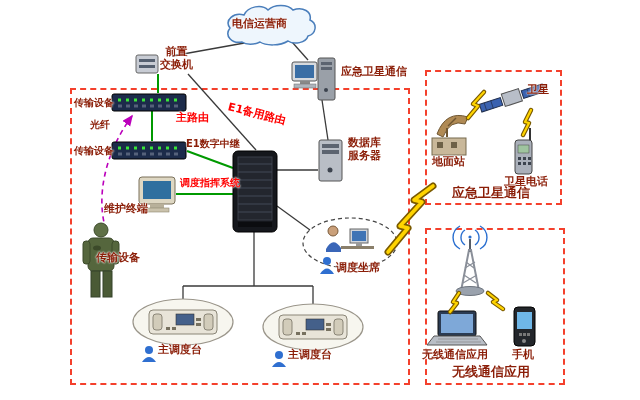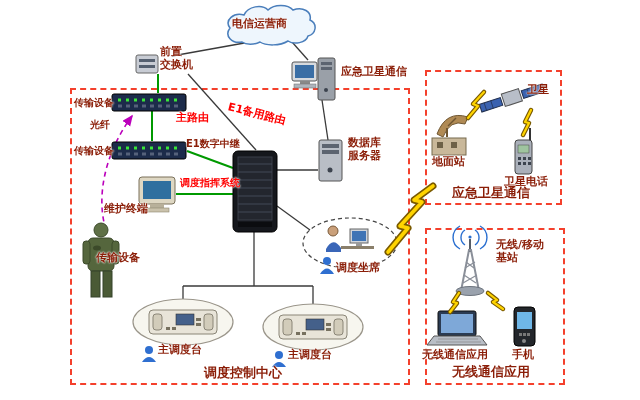--- a/index.html
+++ b/index.html
@@ -5,21 +5,21 @@
   *{margin:0;padding:0;box-sizing:border-box}
   html,body{background:#fff}
   body{font-family:"DejaVu Sans","Liberation Sans",sans-serif}
   #canvas{position:relative;width:640px;height:400px;background:#fff;overflow:hidden}
   .redbox{position:absolute;border:2px dashed #f4402c;z-index:1;background:transparent}
   svg.layer{position:absolute;left:0;top:0;z-index:2}
   .lbl{position:absolute;font-size:11px;font-weight:bold;color:#8b1e08;white-space:nowrap;
        z-index:3;line-height:1.15;text-shadow:0 0 2px #fff,0 0 2px #fff}
   .lbl.small{font-size:10px}
   .lbl.red{color:#ff0000}
-  .lbl.multi{}
+  .lbl.multi{text-align:center}
   .lbl.multi span{display:block}
   .lbl.rot{transform:rotate(14deg);transform-origin:left center}
   .title{position:absolute;font-size:13px;font-weight:bold;color:#8b1e08;z-index:3;
          white-space:nowrap;text-shadow:0 0 2px #fff,0 0 2px #fff}
 </style>
 </head>
 <body>
 
 <div id="canvas">
 
@@ -276,28 +276,23 @@
   <div class="lbl multi" style="left:348px;top:137px">
     <span>数据库</span>
     <span>服务器</span>
   </div>
 
   <div class="lbl" style="left:104px;top:203px">维护终端</div>
   <div class="lbl" style="left:96px;top:252px">传输设备</div>
   <div class="lbl" style="left:336px;top:262px">调度坐席</div>
   <div class="lbl" style="left:158px;top:344px">主调度台</div>
   <div class="lbl" style="left:288px;top:349px">主调度台</div>
-  <div class="title" style="left:204px;top:364px">调度控制中心</div>
 
   <div class="lbl" style="left:527px;top:84px">卫星</div>
   <div class="lbl" style="left:432px;top:156px">地面站</div>
   <div class="lbl" style="left:504px;top:176px">卫星电话</div>
   <div class="title" style="left:452px;top:184px">应急卫星通信</div>
 
-  <div class="lbl multi" style="left:496px;top:239px">
-    <span>无线/移动</span>
-    <span>基站</span>
-  </div>
   <div class="lbl" style="left:422px;top:349px">无线通信应用</div>
   <div class="lbl" style="left:512px;top:349px">手机</div>
   <div class="title" style="left:452px;top:363px">无线通信应用</div>
 
 </div>
 
 </body></html>

